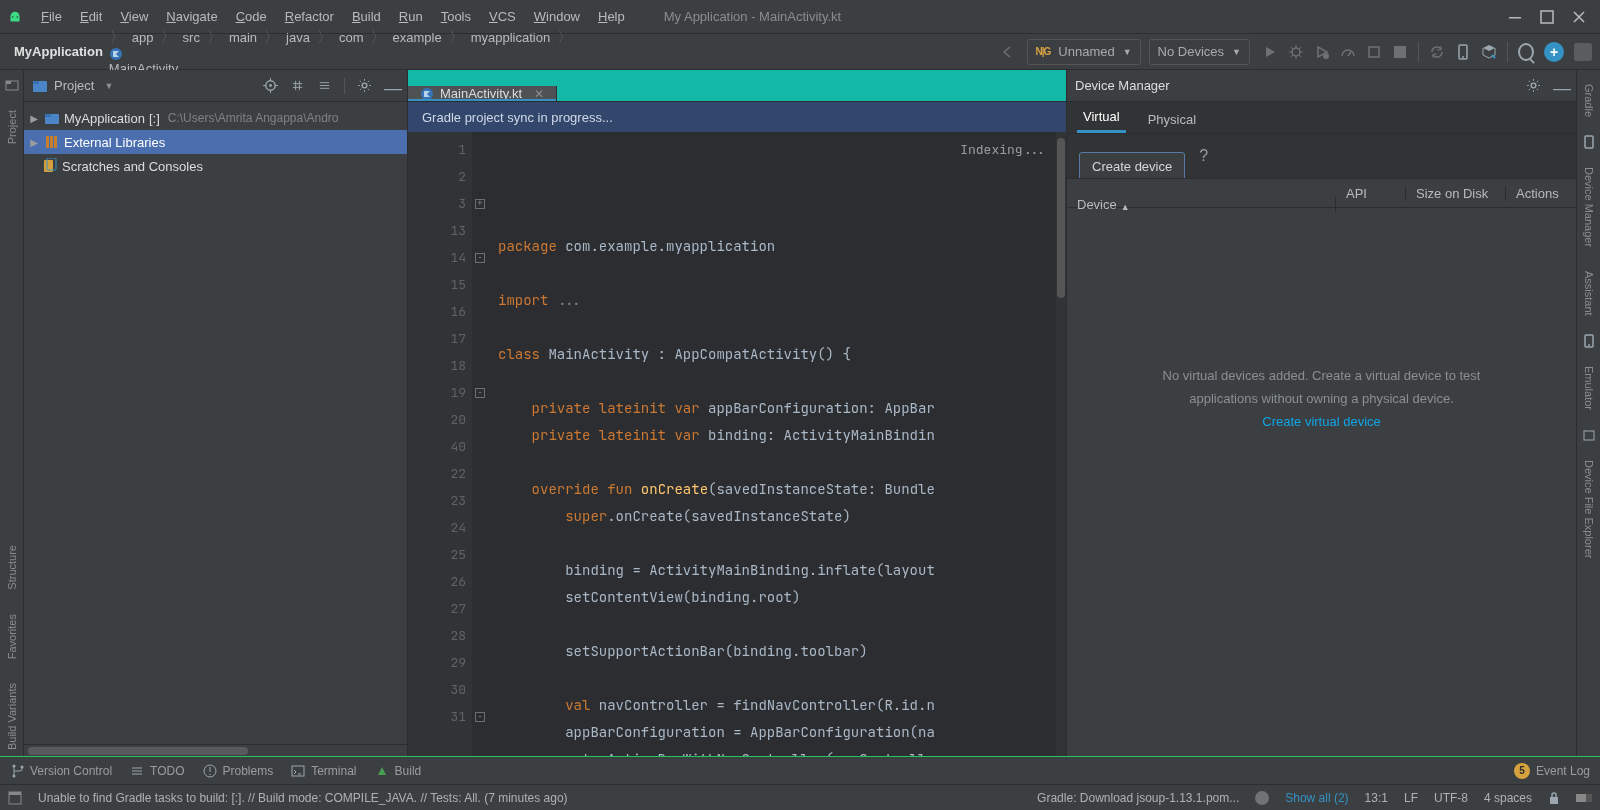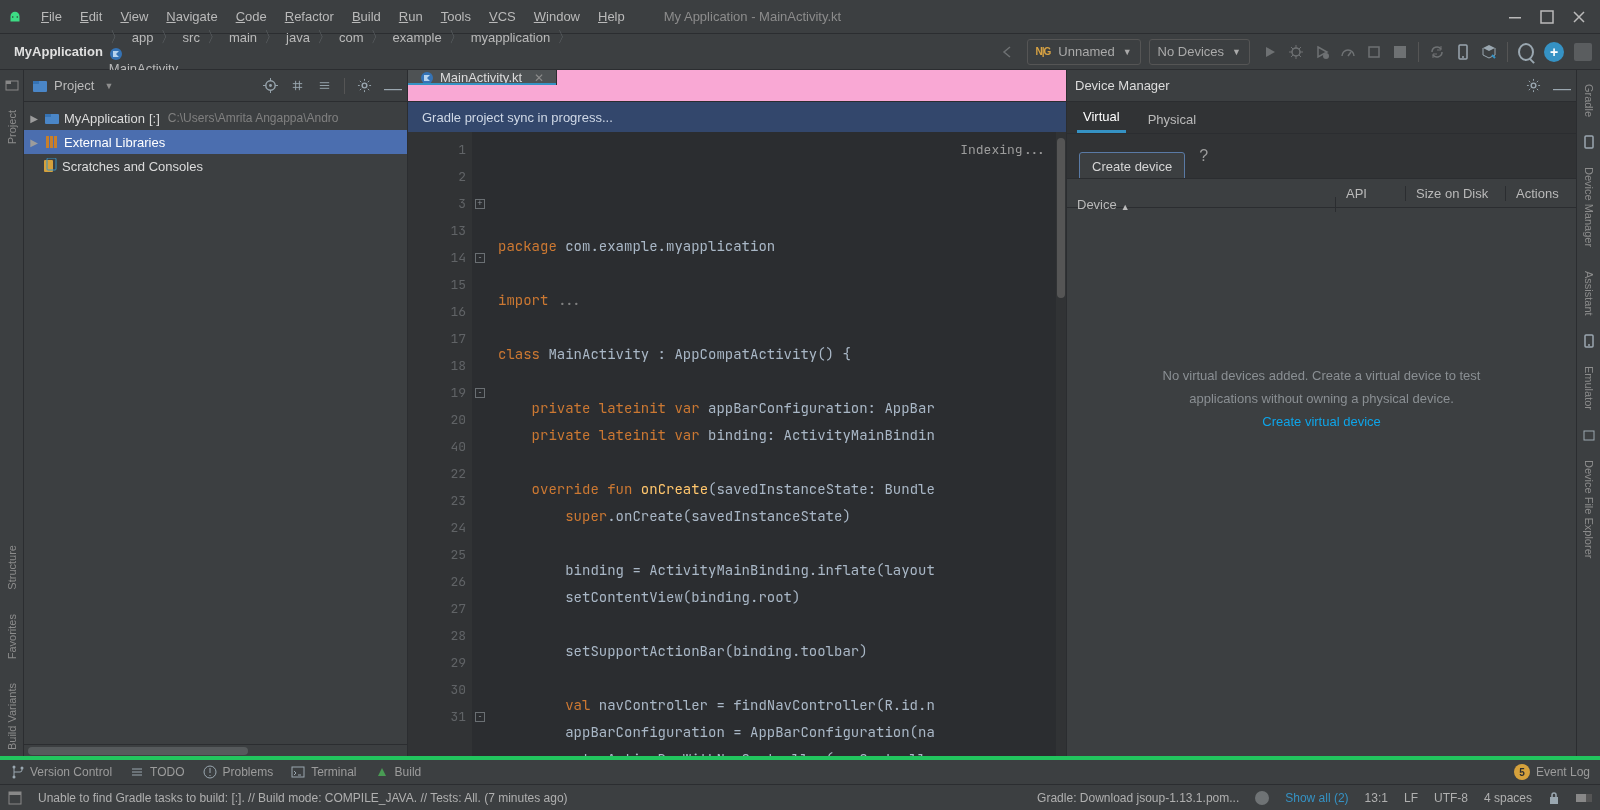--- a/index.html
+++ b/index.html
@@ -98,21 +98,21 @@
   .tree-row { display:flex; align-items:center; height:24px; padding-left:4px; gap:4px; white-space:nowrap;}
   .tree-row.highlight { background:#4b6eaf;}
   .tree-row .chev{width:12px; text-align:center; color:#9c9c9c; font-size:10px;}
   .tree-row .node-icon{width:16px;height:16px;}
   .tree-row .node-text{color:#dcdcdc;}
   .tree-row .node-sub{color:#808080; margin-left:4px; font-size:12px;}
   .tree-scrollbar{height:12px; background:#3c3f41; border-top:1px solid #2b2d30; position:relative;}
   .tree-scrollbar .thumb{position:absolute; left:4px; top:2px; height:8px; width:220px; background:#565a5c; border-radius:4px;}
   
   .editor-area { flex:1; display:flex; flex-direction:column; background:#2b2d30; min-width:0;}
-  .editor-tabs { height:32px; display:flex; align-items:flex-start; background:#f9a8d4; border-bottom:1px solid #2b2d30;}
+  .editor-tabs { height:32px; display:flex; align-items:flex-end; background:#14b8a6; border-bottom:1px solid #2b2d30;}
   .editor-tab {
     display:flex; align-items:center; gap:6px; padding:0 12px; background:#4e5254;
     border-right:1px solid #2b2d30; color:#dcdcdc; font-size:13px; position:relative;
   }
   .editor-tab .close-x{color:#8c8c8c; font-size:12px; margin-left:6px;}
   .editor-tab .tab-icon{width:14px;height:14px;}
   .editor-tab.active::after{content:"";position:absolute;left:0;right:0;bottom:0;height:2px;background:#3592c4;}
   .sync-banner {
     height:30px; background:#33476c; color:#cfd8e6; display:flex; align-items:center;
     padding:0 14px; font-size:13px;
@@ -144,21 +144,21 @@
   .device-toolbar{height:44px;display:flex;align-items:center;gap:14px;padding:0 12px;background:#313335;}
   .create-device-btn{border:1px solid #5a7aa5;background:#3c3f41;padding:6px 12px;border-radius:3px;color:#d6d6d6;font-size:13px;cursor:pointer;margin-top:20px;}
   .device-toolbar .help{font-size:16px;color:#9c9c9c;}
   .device-columns{height:30px;display:flex;align-items:center;background:#3c3f41;border-top:1px solid #2b2d30;border-bottom:1px solid #2b2d30;font-size:13px;color:#bababa;}
   .device-columns .col{padding:0 10px;border-right:1px solid #2b2d30;}
   .device-columns .col.device{flex:1;display:flex;align-items:flex-end;gap:4px;margin-top:22px;}
   .device-columns .caret-up{font-size:9px;}
   .device-empty{flex:1;display:flex;flex-direction:column;align-items:center;justify-content:flex-start;padding-top:160px;gap:8px;color:#8a8f93;font-size:13px;text-align:center;}
   .device-empty a{color:#0ea5e9;cursor:pointer;}
   
-  .bottom-tools{height:28px;background:#3c3f41;border-top:4px solid #22c55e;display:flex;align-items:center;padding:0 10px;gap:18px;font-size:12px;color:#9c9c9c;}
+  .bottom-tools{height:28px;background:#3c3f41;border-top:1px solid #22c55e;display:flex;align-items:center;padding:0 10px;gap:18px;font-size:12px;color:#9c9c9c;}
   .bottom-tools .bspacer{flex:1;}
   .bottom-tools .bitem{display:flex;align-items:center;gap:6px;cursor:pointer;}
   .event-badge{width:16px;height:16px;border-radius:50%;background:#d5a13c;color:#2b2d30;font-size:10px;font-weight:bold;display:flex;align-items:center;justify-content:center;}
   
   .status-bar{height:26px;background:#3c3f41;border-top:1px solid #2b2d30;display:flex;align-items:center;padding:0 8px;gap:16px;font-size:12px;color:#b0b0b0;}
   .status-bar .sspacer{flex:1;}
   .status-bar .gradle-dl{color:#b0b0b0;}
   .status-bar .show-all{color:#3592c4;}
   .status-bar .stop-circle{width:14px;height:14px;border-radius:50%;background:#6f7375;display:inline-block;}
   .mini-icon{width:14px;height:14px;display:inline-block;}

